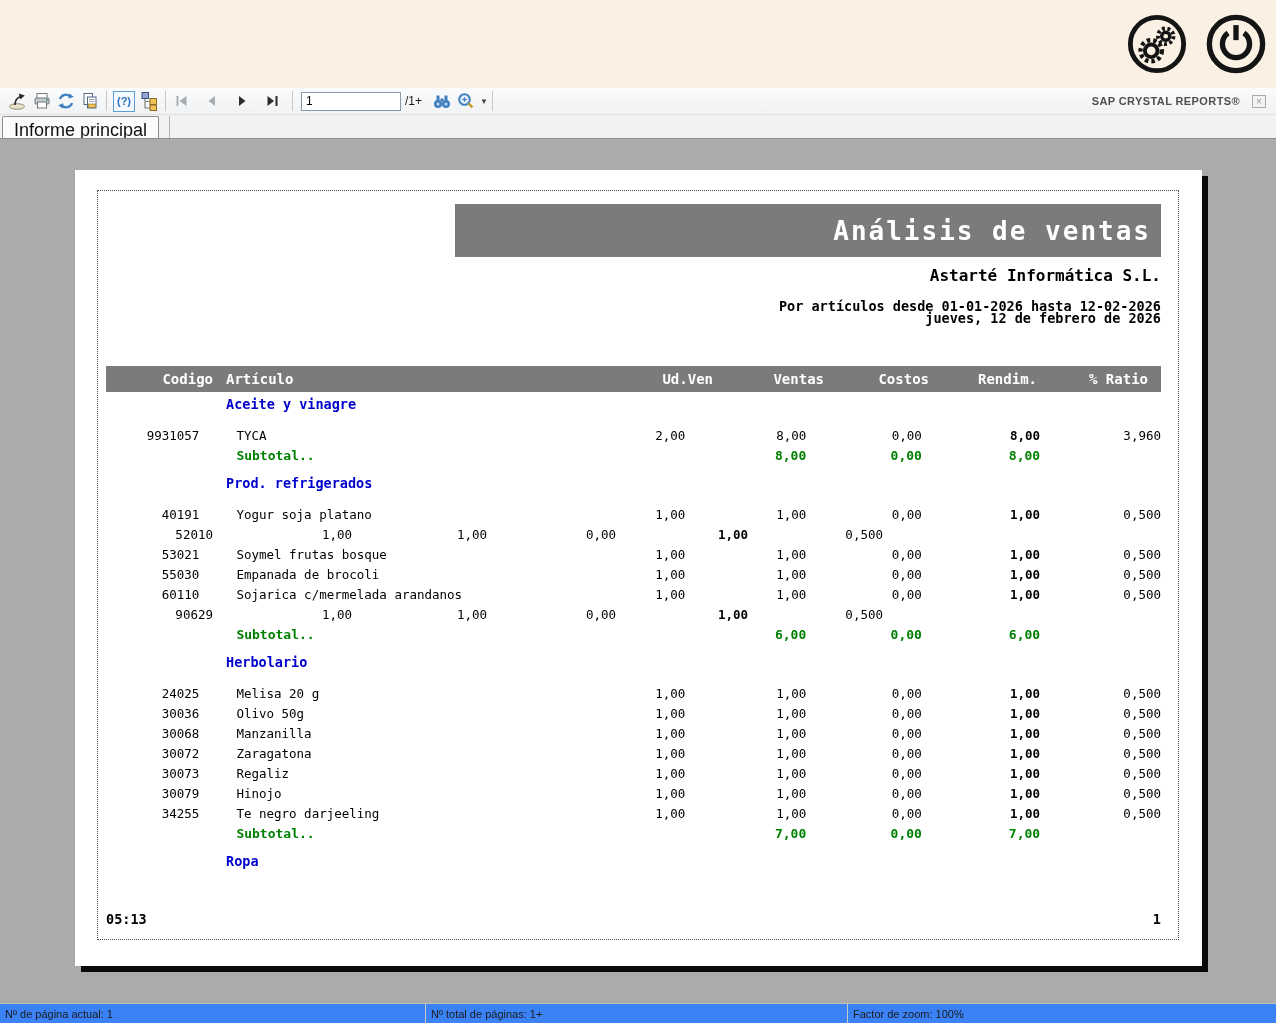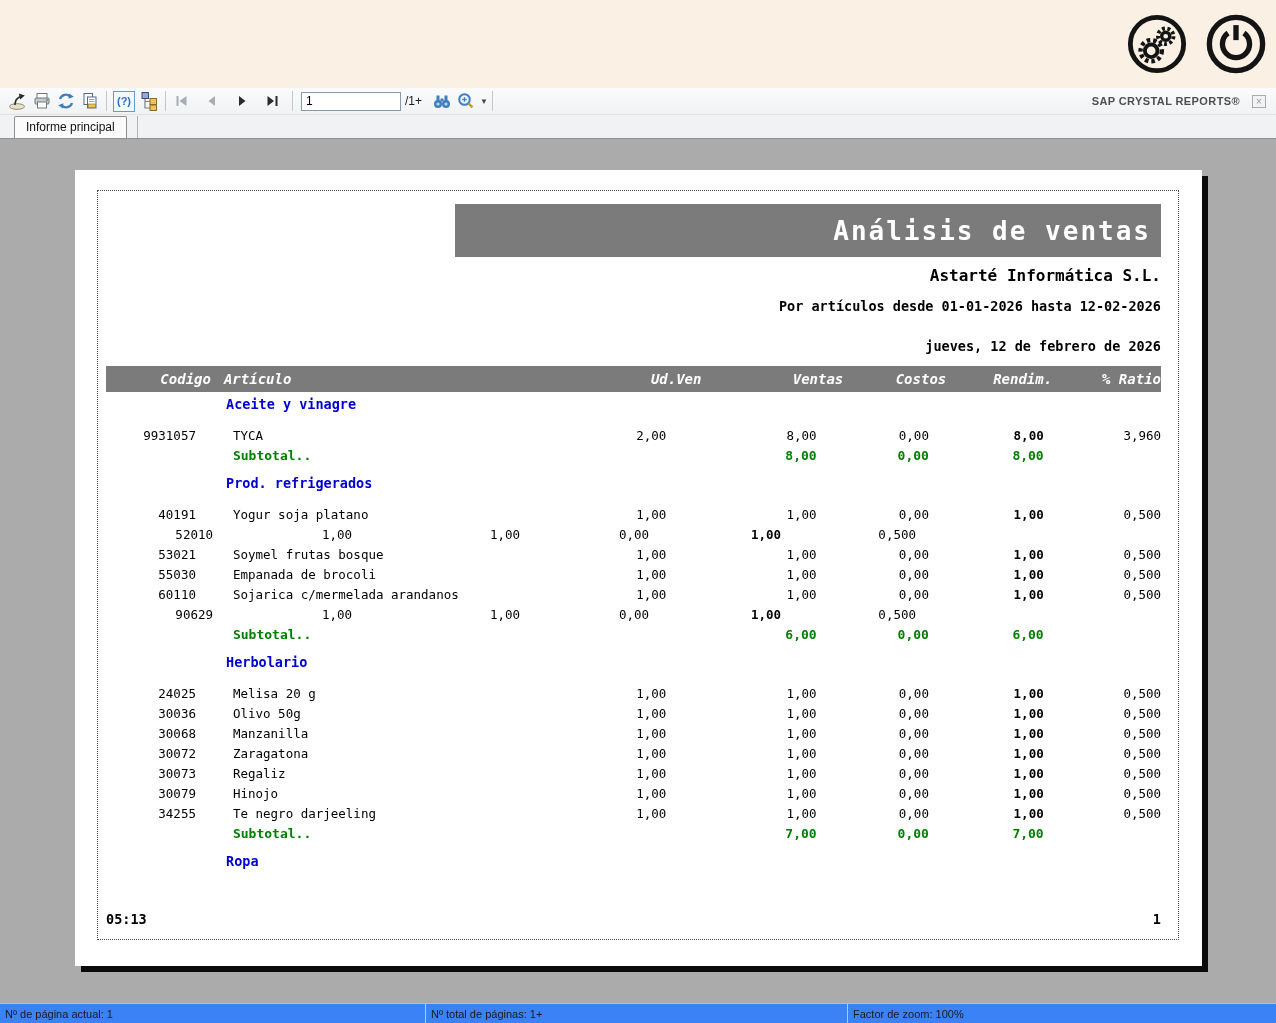--- a/index.html
+++ b/index.html
@@ -26,60 +26,60 @@
   .slash { font-size:12px; color:#1a1a1a; margin:0 8px 0 4px; }
   .toolbar-right { margin-left:auto; display:flex; align-items:center; gap:12px; padding-right:4px; }
   .brand { font-size:11px; font-weight:bold; color:#4F4F4F; letter-spacing:0.4px; }
   .close-box { width:14px; height:13px; border:1px solid #ABABAB; background:#F2F2F2;
     color:#9B9B9B; font-size:10px; line-height:11px; text-align:center; }
   .caret { font-size:8px; color:#444; margin-left:2px; }
 
   
   .tab-bar { position:absolute; top:115px; left:0; width:1276px; height:23px;
     background:#F1F2F3; display:flex; align-items:flex-end; }
-  .tab { height:22px; margin-left:14px; background:#FBFBFB; border:1px solid #8E8E8E;
-    border-bottom:none; border-radius:2px 2px 0 0; font-size:12px; color:#111;
+  .tab { height:22px; margin-left:2px; background:#FBFBFB; border:1px solid #8E8E8E;
+    border-bottom:none; border-radius:2px 2px 0 0; font-size:18px; color:#111;
     padding:3px 11px 0 11px; cursor:pointer; }
   .tab-divider { width:1px; height:22px; background:#B3B3B3; margin-left:10px; }
 
   
   .content { position:absolute; top:138px; left:0; width:1276px; height:865px;
     background:#ABABAB; border-top:1px solid #909090; }
   .page { position:absolute; left:75px; top:31px; width:1127px; height:796px;
     background:#FFFFFF; box-shadow:6px 6px 0 0 #0B0B0B; }
   .page-inner { position:absolute; left:22px; top:20px; width:1082px; height:750px;
     border:1px dotted #4A4A4A; }
 
   .mono { font-family:"DejaVu Sans Mono","Liberation Mono",monospace; }
 
   .title-banner { position:absolute; left:357px; top:13px; width:706px; height:53px;
     background:#7B7B7B; color:#FFFFFF; display:flex; align-items:center;
     justify-content:flex-end; padding-right:10px;
     font:bold 26px "DejaVu Sans Mono","Liberation Mono",monospace; letter-spacing:2px; }
   .hdr-line { position:absolute; right:17px; text-align:right; font-weight:bold; color:#000; }
   .company { top:75px; font-size:16px; }
   .period  { top:107px; font-size:13.5px; }
-  .rdate   { top:147px; font-size:13.5px; }
+  .rdate   { top:119px; font-size:13.5px; }
 
   .table-header { position:absolute; top:175px; left:8px; width:1055px; height:26px;
     background:#7B7B7B; color:#FFFFFF; display:flex; align-items:center;
     font:bold 14px "DejaVu Sans Mono","Liberation Mono",monospace; }
   #report-body { position:absolute; top:201px; left:8px; width:1055px; }
 
   .t-row { display:flex; height:20px; align-items:flex-end;
     font:12.5px "DejaVu Sans Mono","Liberation Mono",monospace; color:#000;gap:24px; }
   .cell { overflow:hidden; white-space:nowrap; }
   .c-code   { width:107px; text-align:right; }
   .c-art    { width:385px; padding-left:13px; text-align:left; }
   .c-udven  { width:115px; text-align:right; }
-  .c-ventas { width:111px; text-align:right;margin-left:33px; }
+  .c-ventas { width:111px; text-align:right; }
   .c-costos { width:105px; text-align:right; }
   .c-rendim { width:108px; text-align:right; font-weight:bold; }
   .c-ratio  { width:111px; text-align:right; font-weight:normal; }
-  .table-header .cell { font-weight:bold;font-style:italic; }
+  .table-header .cell { font-weight:bold; }
 
   .group-label { height:20px; margin-top:10px; margin-bottom:9px; padding-left:120px;
     display:flex; align-items:center; color:#0000CD;
     font:bold 13.5px "DejaVu Sans Mono","Liberation Mono",monospace; }
   .group-label.first { margin-top:2px; }
   .t-row.subtotal { color:#008000; font-weight:bold; font-size:13px; }
   .t-row.subtotal .c-rendim { color:#008000; }
 
   .page-footer { position:absolute; bottom:10px; left:8px; right:17px; height:20px;
     display:flex; justify-content:space-between; align-items:center;

